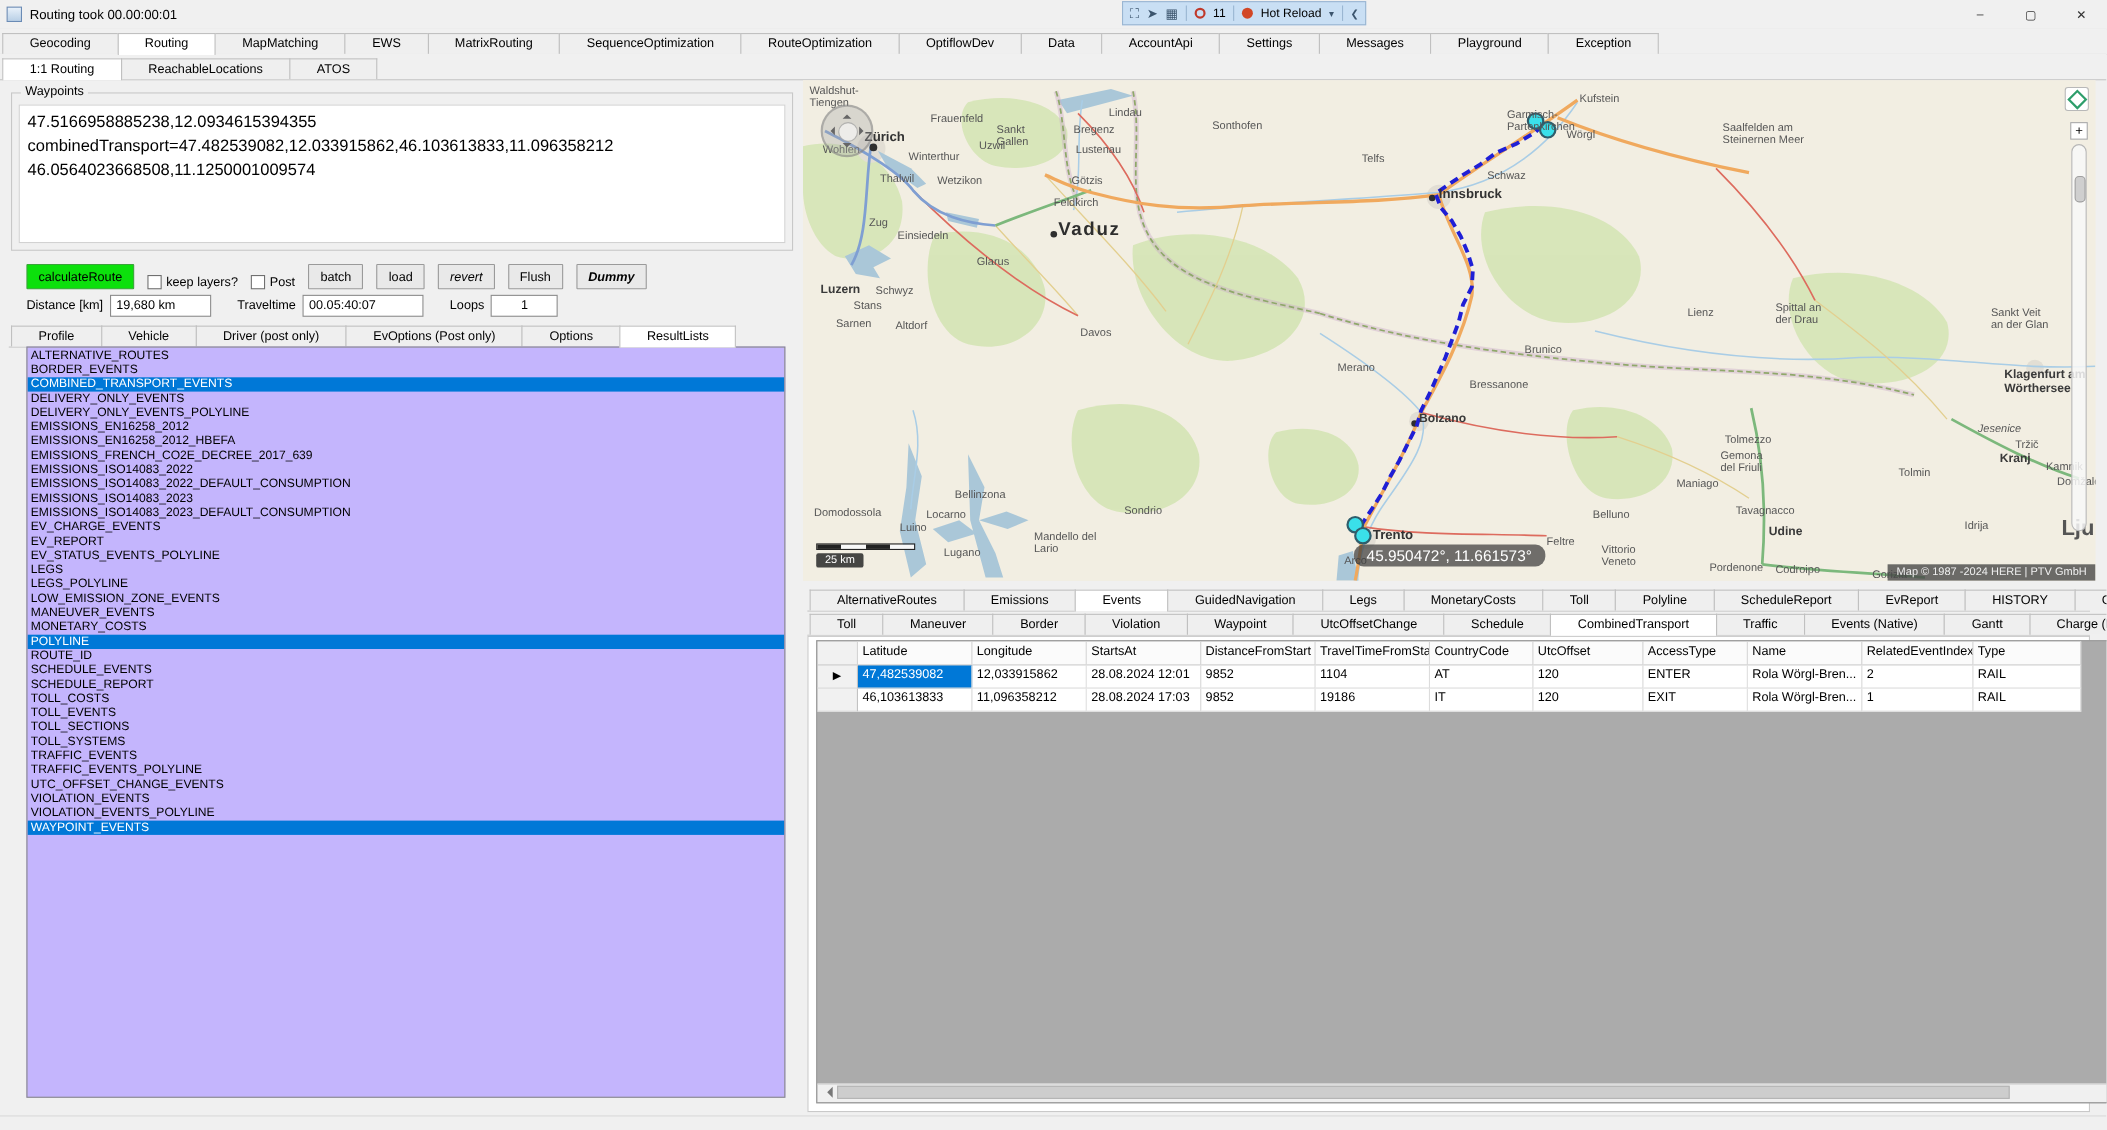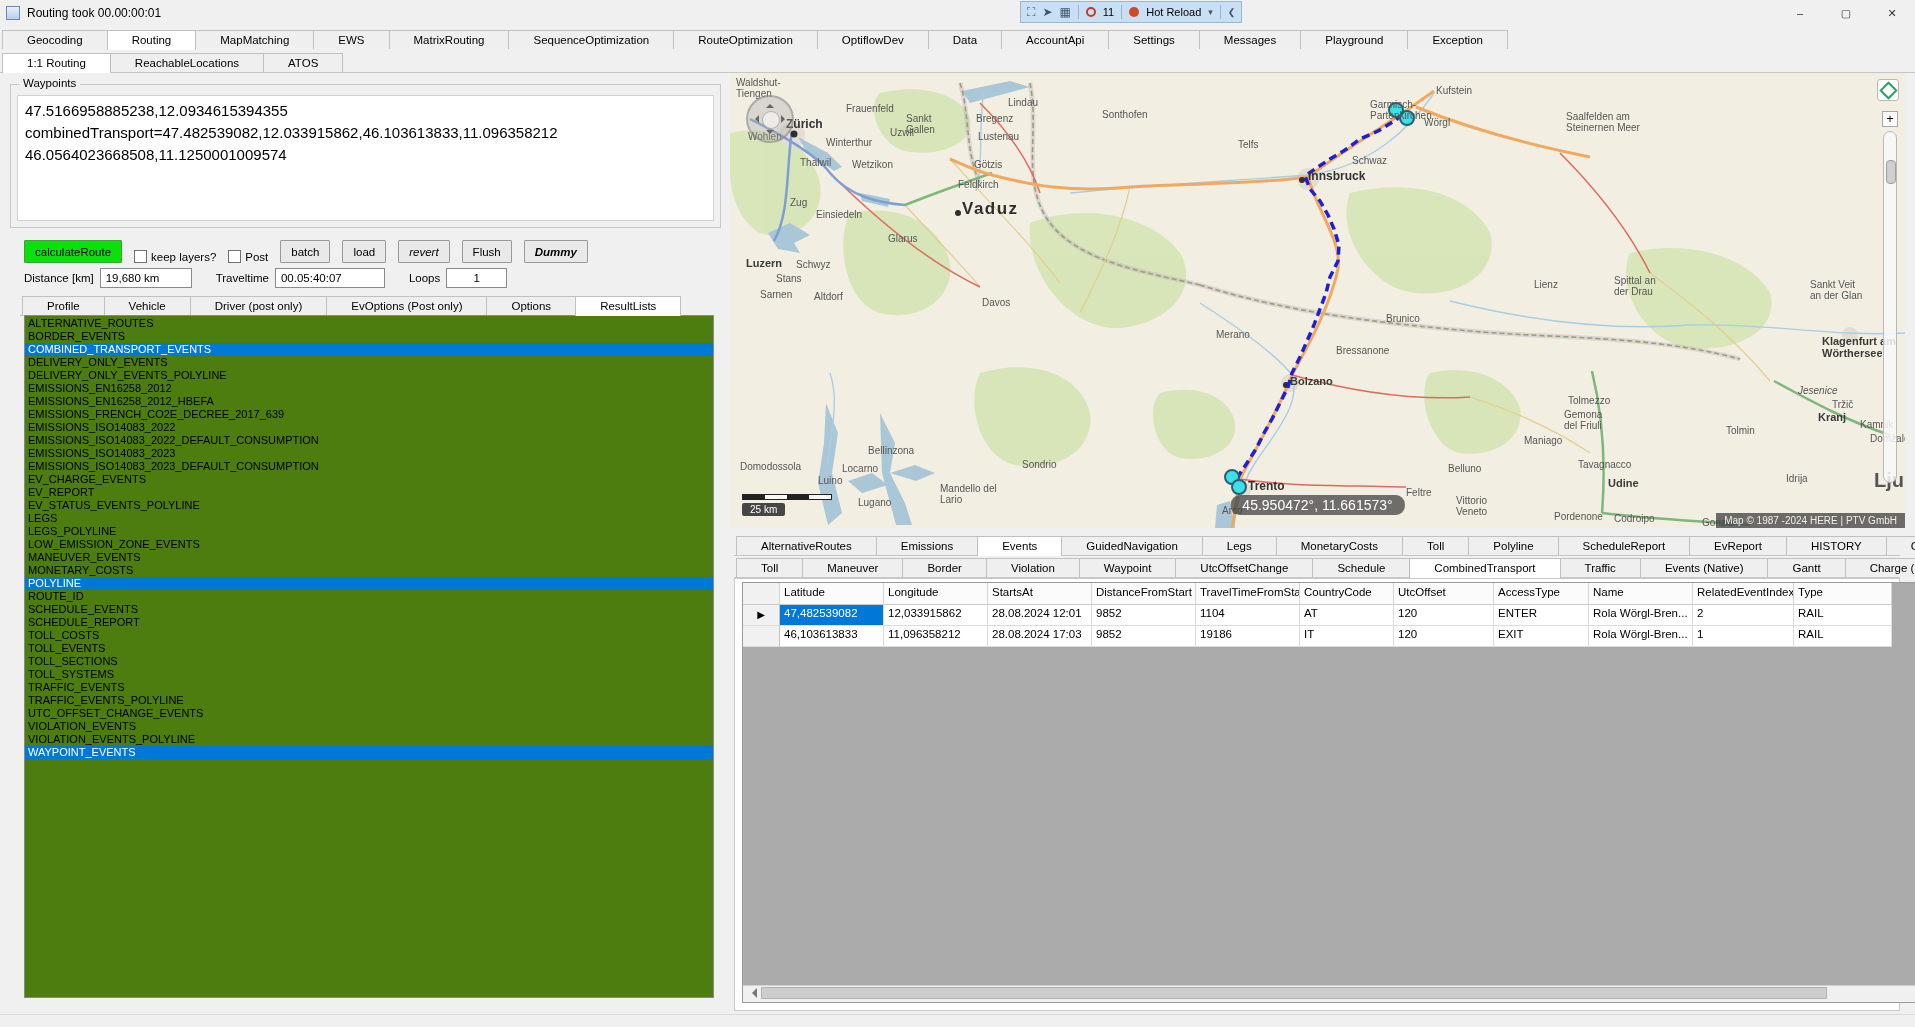--- a/index.html
+++ b/index.html
@@ -44,22 +44,22 @@
   .btn.green{background:#0ce00c;border-color:#3aa43a}
   .btn.italic{font-style:italic}
   .btn.boldital{font-style:italic;font-weight:bold}
   .cb{display:flex;align-items:center;gap:4px;font-size:11.5px}
   .cbbox{width:13px;height:13px;background:#fff;border:1px solid #707070;box-sizing:border-box}
 
   .statsrow{position:absolute;left:24px;top:267px;height:22px;display:flex;align-items:center;font-size:11.5px}
   .tb{height:20px;background:#fff;border:1px solid #8a8a8a;display:flex;align-items:center;
       padding:0 5px;box-sizing:border-box}
 
-  .ltabs{position:absolute;left:20px;top:293px;height:22px;display:flex;}
-  .listbox{position:absolute;left:24px;top:315px;width:690px;height:683px;background:#4d7c0f;
+  .ltabs{position:absolute;left:8px;top:293px;height:22px;display:flex;}
+  .listbox{position:absolute;left:24px;top:315px;width:690px;height:683px;background:#c4b5fd;
            border:1px solid #898989;overflow:hidden;box-sizing:border-box;padding-top:1px}
   .li{height:13px;line-height:13px;font-size:11px;padding-left:3px;white-space:nowrap}
   .li.sel{background:#0078d7;color:#fff}
 
   
   .map{position:absolute;left:730px;top:73px;width:1175px;height:455px;overflow:hidden;background:#f2eee2}
   .map svg{position:absolute;left:0;top:0}
   .ml{position:absolute;white-space:nowrap;color:#4a4a4a;pointer-events:none}
   .ml.town{font-size:10px;color:#565656}
   .ml.city{font-size:12px;font-weight:bold;color:#323232}

